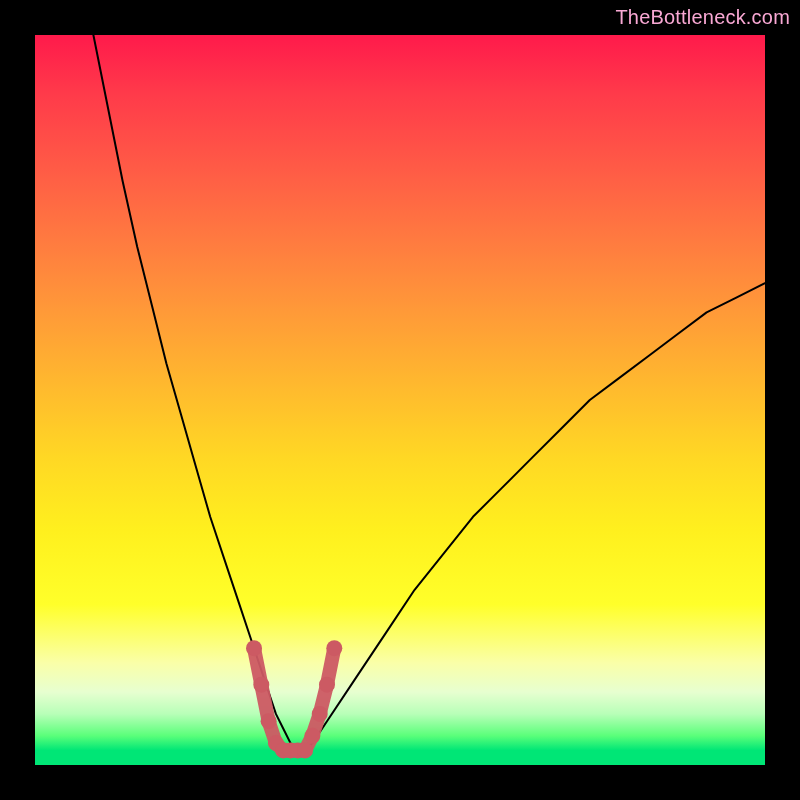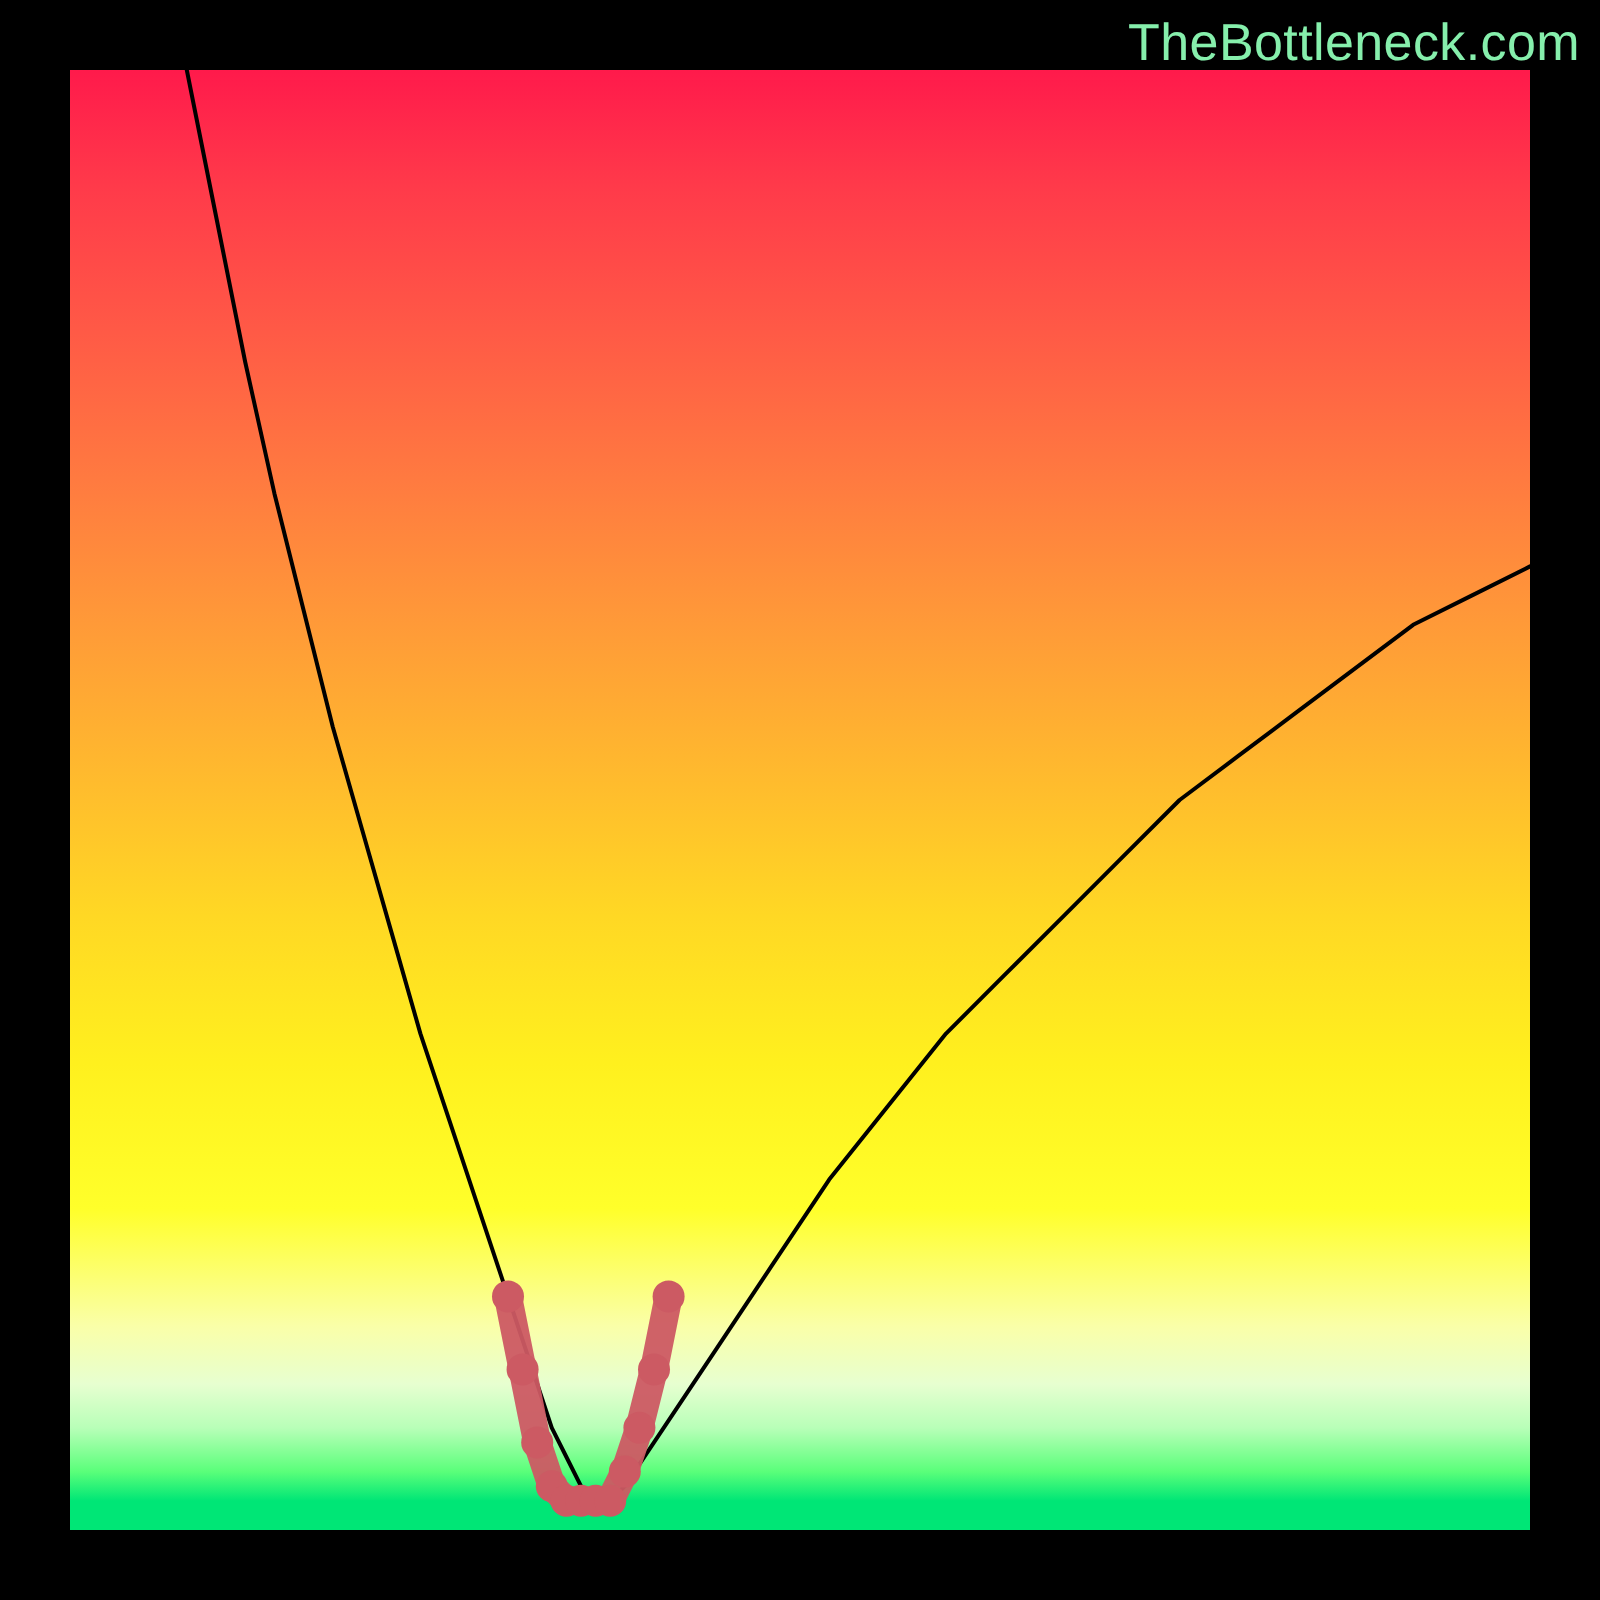--- a/index.html
+++ b/index.html
@@ -42,22 +42,22 @@
       #b8ffb8 93%,
       #5aff7a 96%,
       #00e676 98%,
       #00e676 100%
     );
   }
   .watermark {
     position: absolute;
     top: 6px;
     right: 10px;
-    color: #86efac;
-    font-size: 26px;
+    color: #f9a8d4;
+    font-size: 20px;
     font-weight: 500;
     letter-spacing: 0.2px;
     user-select: none;
   }
   svg.curves {
     position: absolute;
     top: 0;
     left: 0;
     width: 730px;
     height: 730px;

